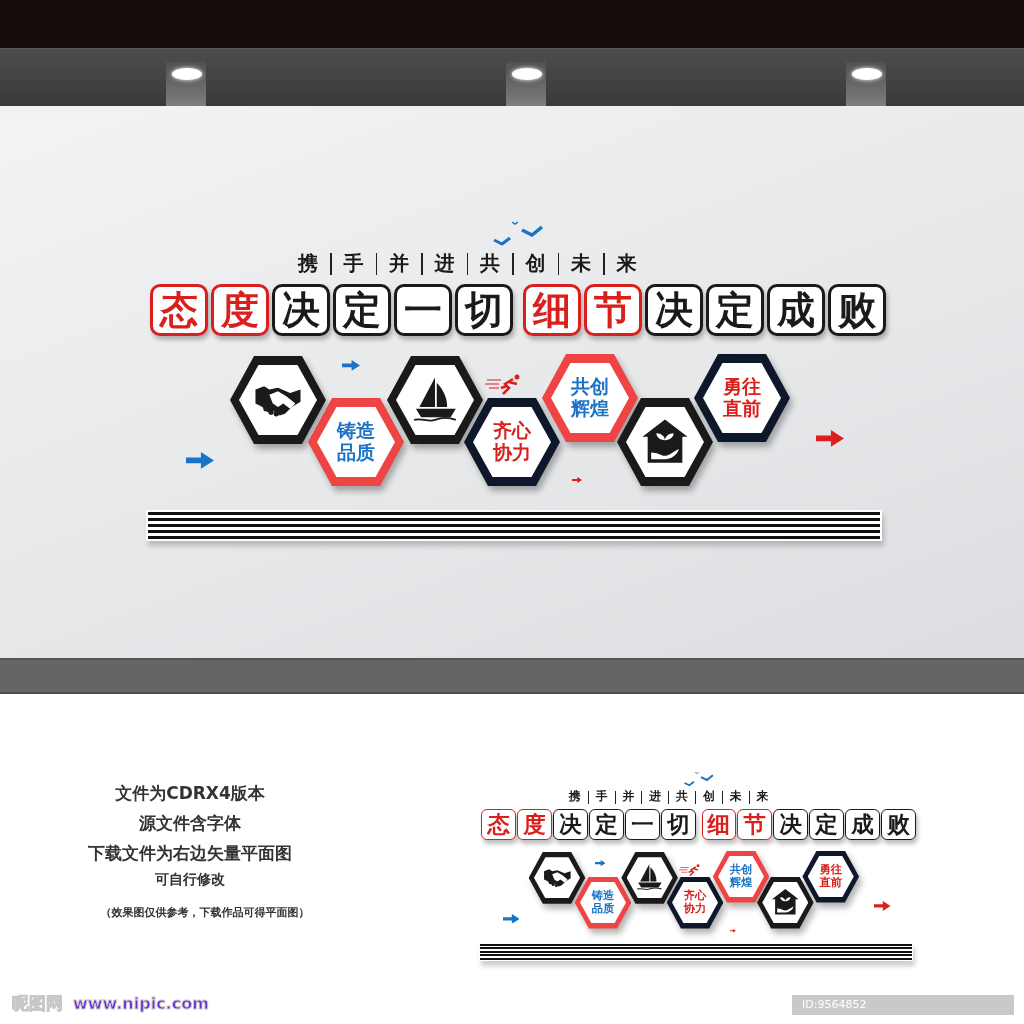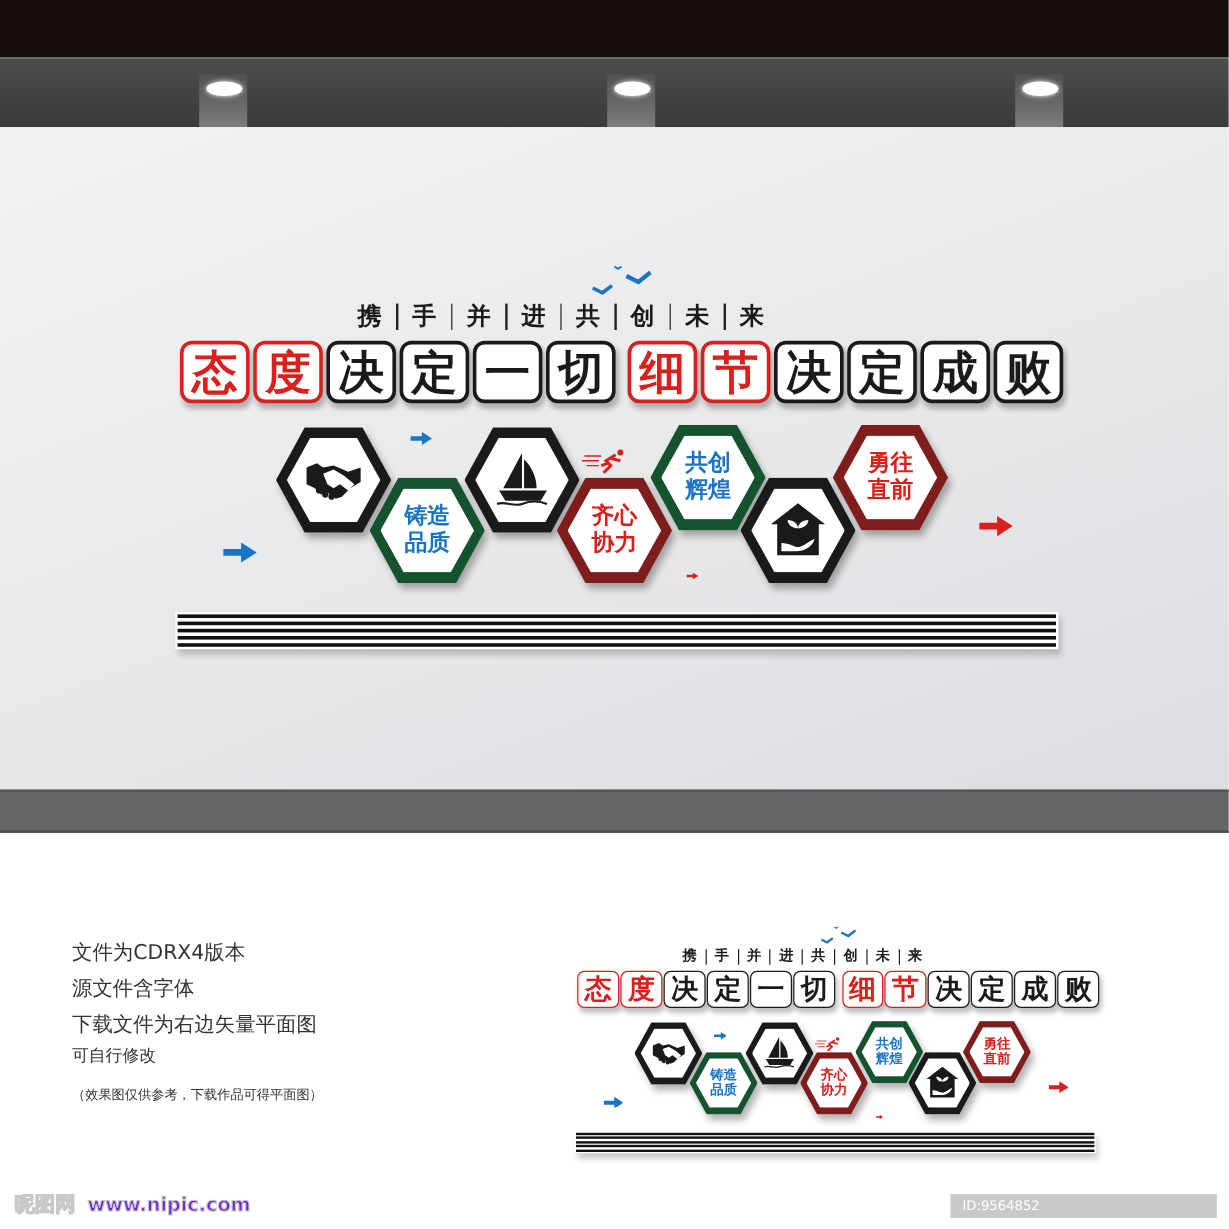--- a/index.html
+++ b/index.html
@@ -18,30 +18,30 @@
   .slogan-small .sep { background:#222; }
 
   .title-row { display:flex; }
   .tbox { display:flex; align-items:center; justify-content:center; background:#fff; font-weight:bold; box-shadow:2px 4px 4px rgba(0,0,0,0.25); }
   .tbox.red { color:#d9201d; border-color:#d9201d; }
   .tbox.black { color:#1a1a1a; border-color:#1a1a1a; }
 
   .hex { display:flex; align-items:center; justify-content:center; }
   .hex .inner { display:flex; align-items:center; justify-content:center; background:#fff; text-align:center; font-weight:bold; line-height:1.15; }
   .hex.black { background:#1a1a1a; }
-  .hex.blue { background:#14532d; }
-  .hex.red { background:#7f1d1d; }
+  .hex.blue { background:#ef4444; }
+  .hex.red { background:#0f172a; }
   .hex.blue .inner { color:#1a73c4; }
   .hex.red .inner { color:#d9201d; }
   .hexshadow { filter:drop-shadow(3px 5px 3px rgba(0,0,0,0.3)); }
 
   .stripes { display:flex; flex-direction:column; background:#fff; }
   .stripes .s { background:#111; }
 
-  .info-text { color:#333; font-weight:normal; text-align:left; }
+  .info-text { color:#333; font-weight:bold; text-align:center; }
   .watermark-logo { color:#6d28d9; -webkit-text-stroke:1px #c8c8c8; font-weight:bold; }
   .id-box { background:#c9c9c9; color:#fff; }
 </style>
 </head>
 <body>
 
 <div class="abs ceiling-dark"></div>
 <div class="abs ceiling-band"></div>
 <div class="abs beam" style="left:166px;top:62px;"></div>
 <div class="abs beam" style="left:506px;top:62px;"></div>

